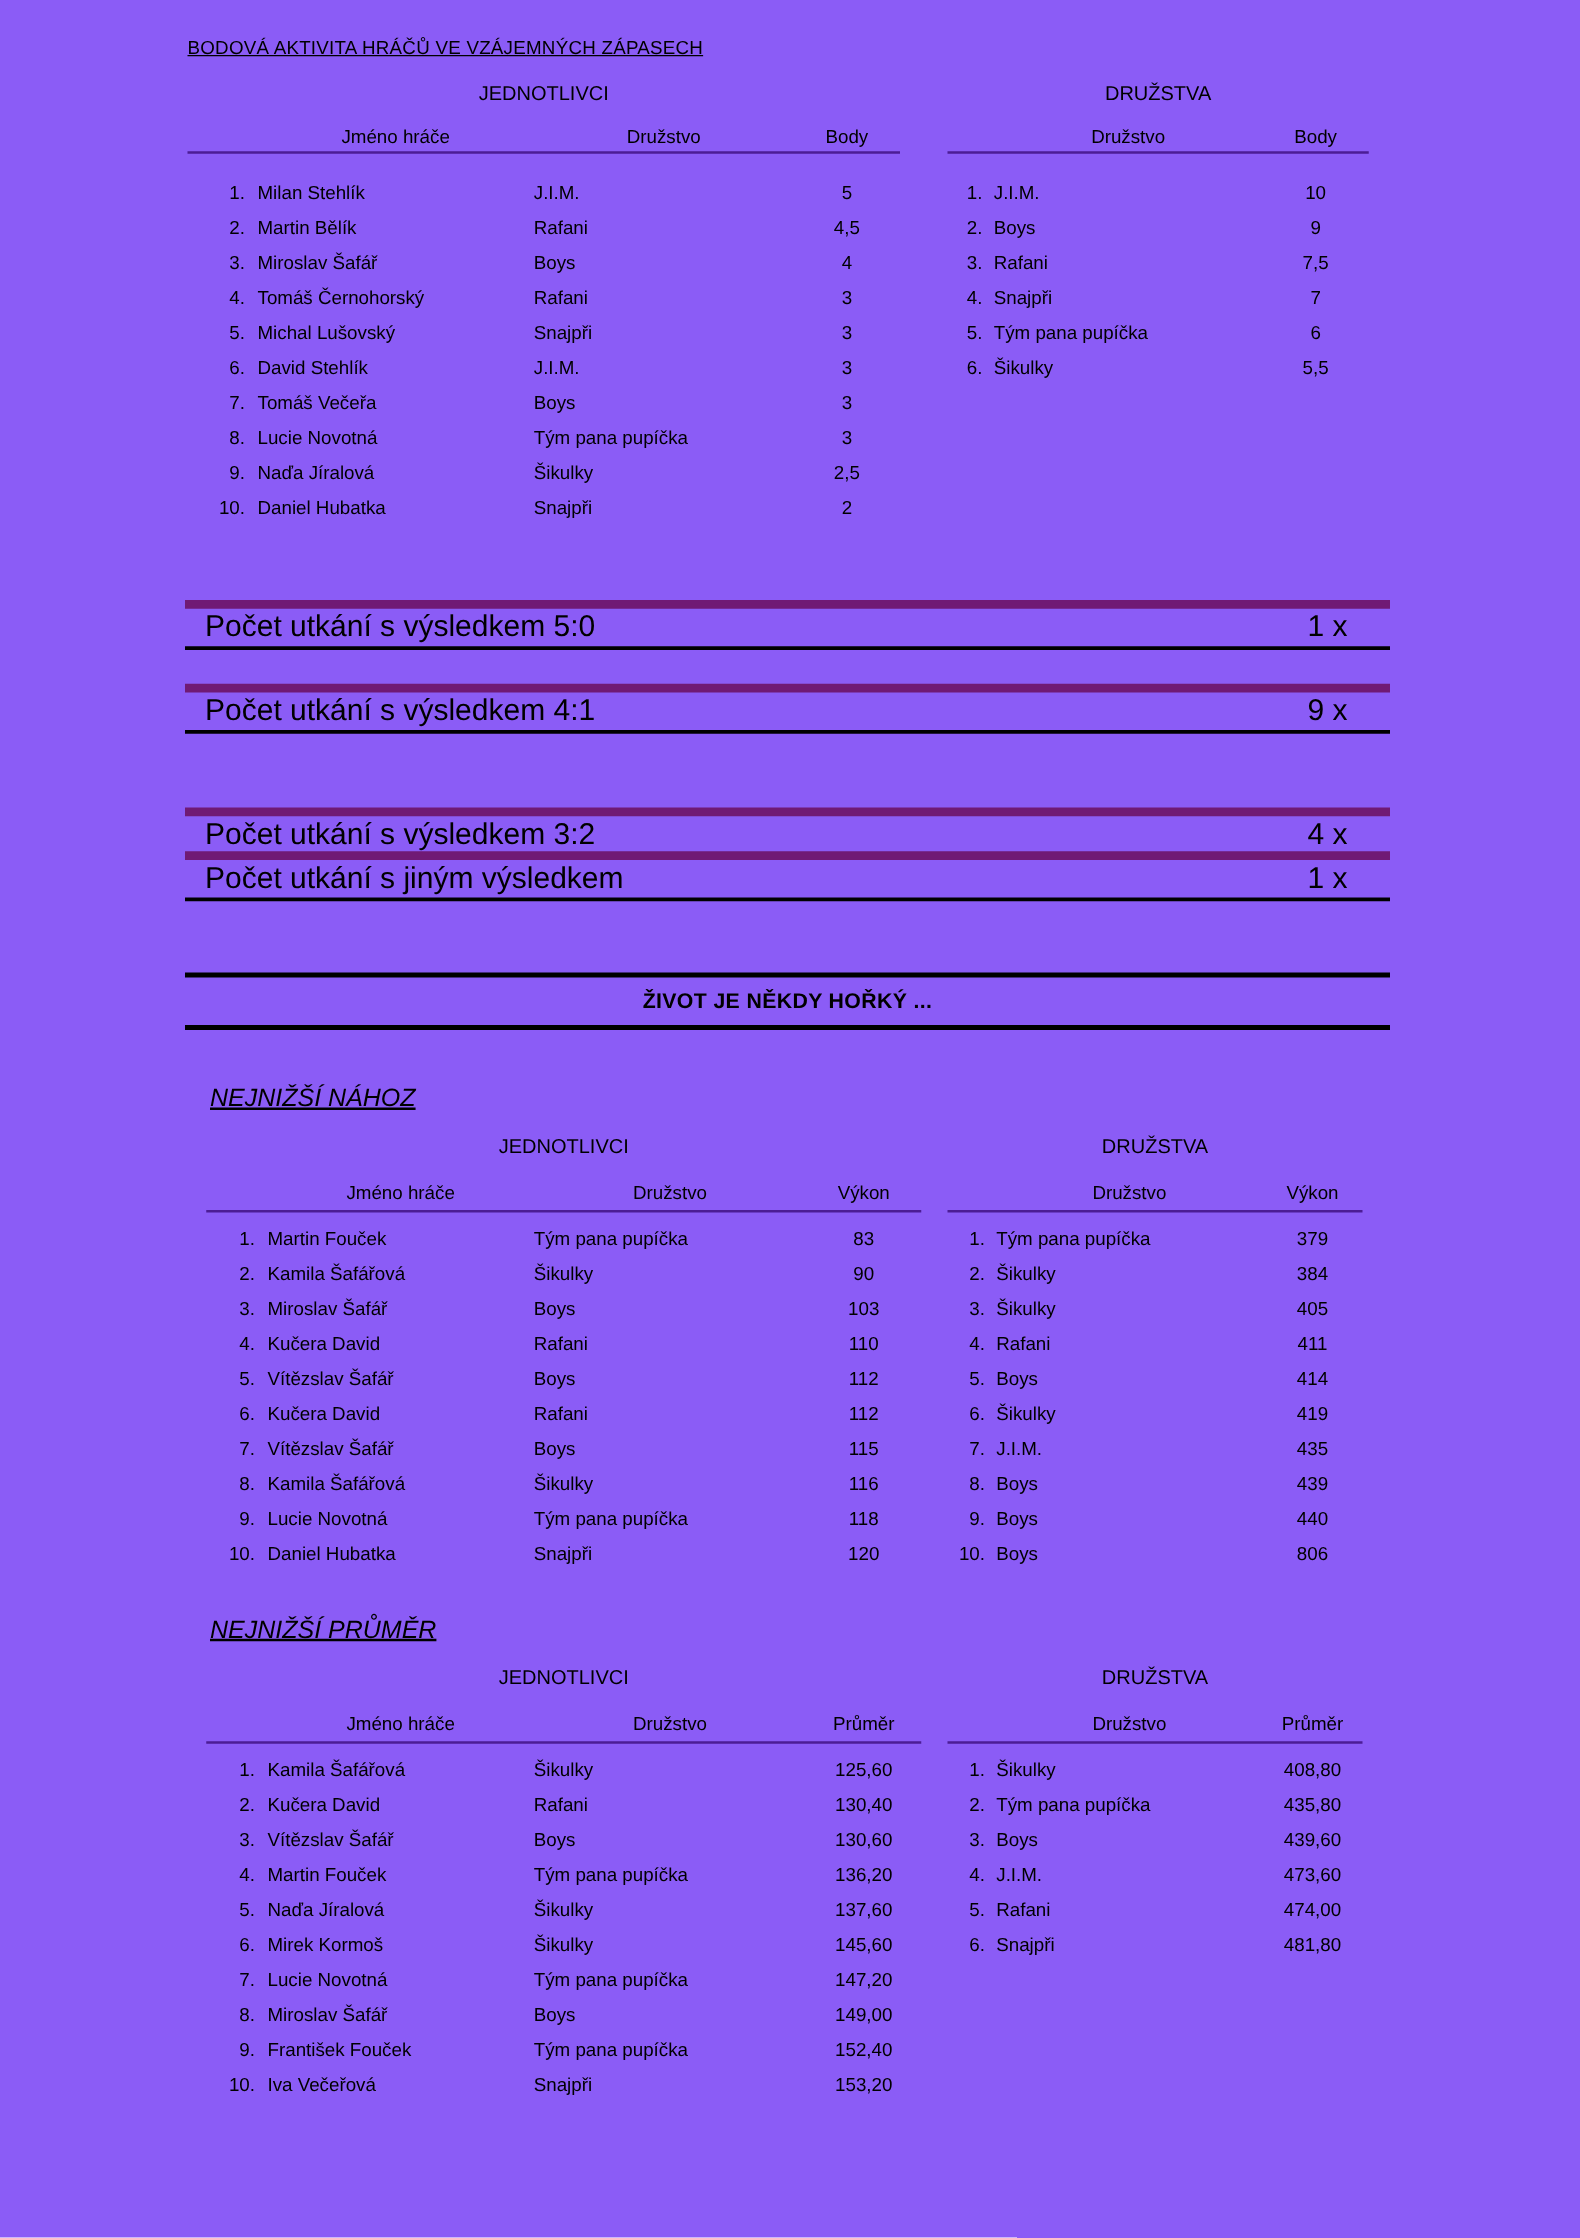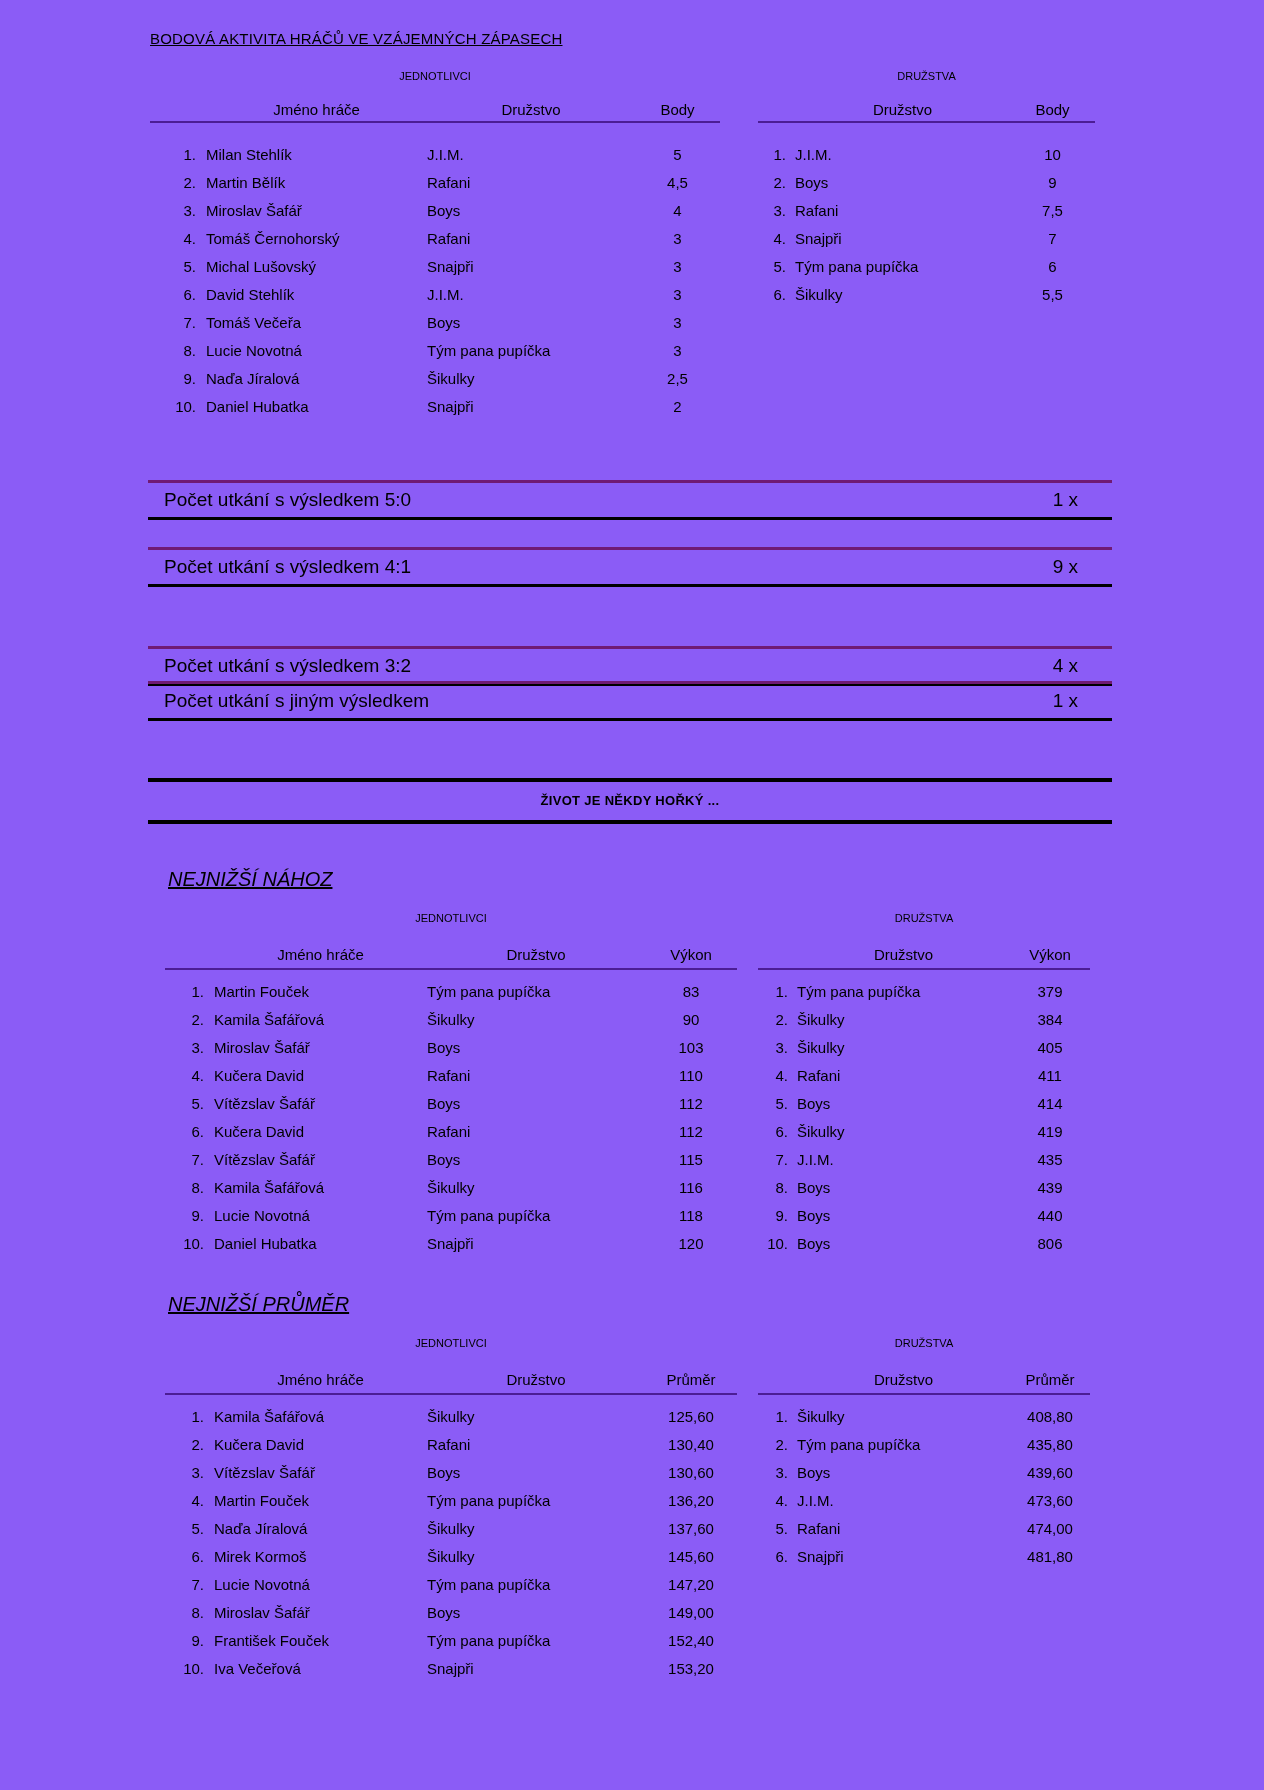--- a/index.html
+++ b/index.html
@@ -10,51 +10,51 @@
   }
   .doc-title {
     position:absolute; left:150px; top:30px; font-size:15px;
     text-decoration:underline; letter-spacing:.2px; white-space:nowrap;
   }
   .sec-heading {
     position:absolute; left:168px; font-size:20px;
     text-decoration:underline; white-space:nowrap;font-style:italic;
   }
   .tbl { position:absolute; }
-  .tbl-title { height:20px; line-height:20px; font-size:11px; text-align:center; }
+  .tbl-title { height:20px; line-height:20px; font-size:16px; text-align:center; }
   .hdr { border-bottom:2px solid #4c1d95; font-size:15px; }
   .s1 .hdr { margin-top:14px; height:23px; line-height:20px; }
   .s23 .hdr { margin-top:15px; height:27px; line-height:24px; }
   .s1 .rows { margin-top:18px; }
   .s23 .rows { margin-top:8px; }
   .row, .hdr { display:grid; }
   .ind-s1 .row, .ind-s1 .hdr { grid-template-columns:50px 227px 208px 85px; }
   .team-s1 .row, .team-s1 .hdr { grid-template-columns:30px 222px 85px; }
   .ind-s23 .row, .ind-s23 .hdr { grid-template-columns:43px 219px 218px 92px; }
   .team-s23 .row, .team-s23 .hdr { grid-template-columns:32px 220px 80px; }
   .row { height:28px; line-height:28px; font-size:15px; }
   .hdr .h { text-align:center; }
   .ind .c0 { text-align:right; padding-right:4px; }
   .ind .c1 { padding-left:6px; }
   .ind .c3 { text-align:center; }
   .team .c0 { text-align:right; padding-right:2px; }
   .team .c1 { padding-left:7px; }
   .team .c2 { text-align:center; }
   .score-box {
     position:absolute; left:148px; width:964px; height:40px;
-    border-top:3px solid #701a75; border-bottom:3px solid #000;
+    border-top:7px solid #701a75; border-bottom:3px solid #000;
     display:flex; justify-content:space-between; align-items:center;
-    font-size:19px; line-height:34px;gap:16px;
+    font-size:24px; line-height:34px;gap:16px;
   }
   .score-label { padding-left:16px; }
   .score-value { padding-right:34px;text-align:center; }
   .banner {
     position:absolute; left:148px; top:778px; width:964px; height:46px;
     border-top:4px solid #000; border-bottom:4px solid #000;
-    text-align:center; line-height:38px; font-size:13px; font-weight:bold;
+    text-align:center; line-height:38px; font-size:17px; font-weight:bold;
     letter-spacing:.3px;
   }
 </style>
 </head>
 <body>
 
 <div class="page">
 
   <div class="doc-title">BODOVÁ AKTIVITA HRÁČŮ VE VZÁJEMNÝCH ZÁPASECH</div>
 

